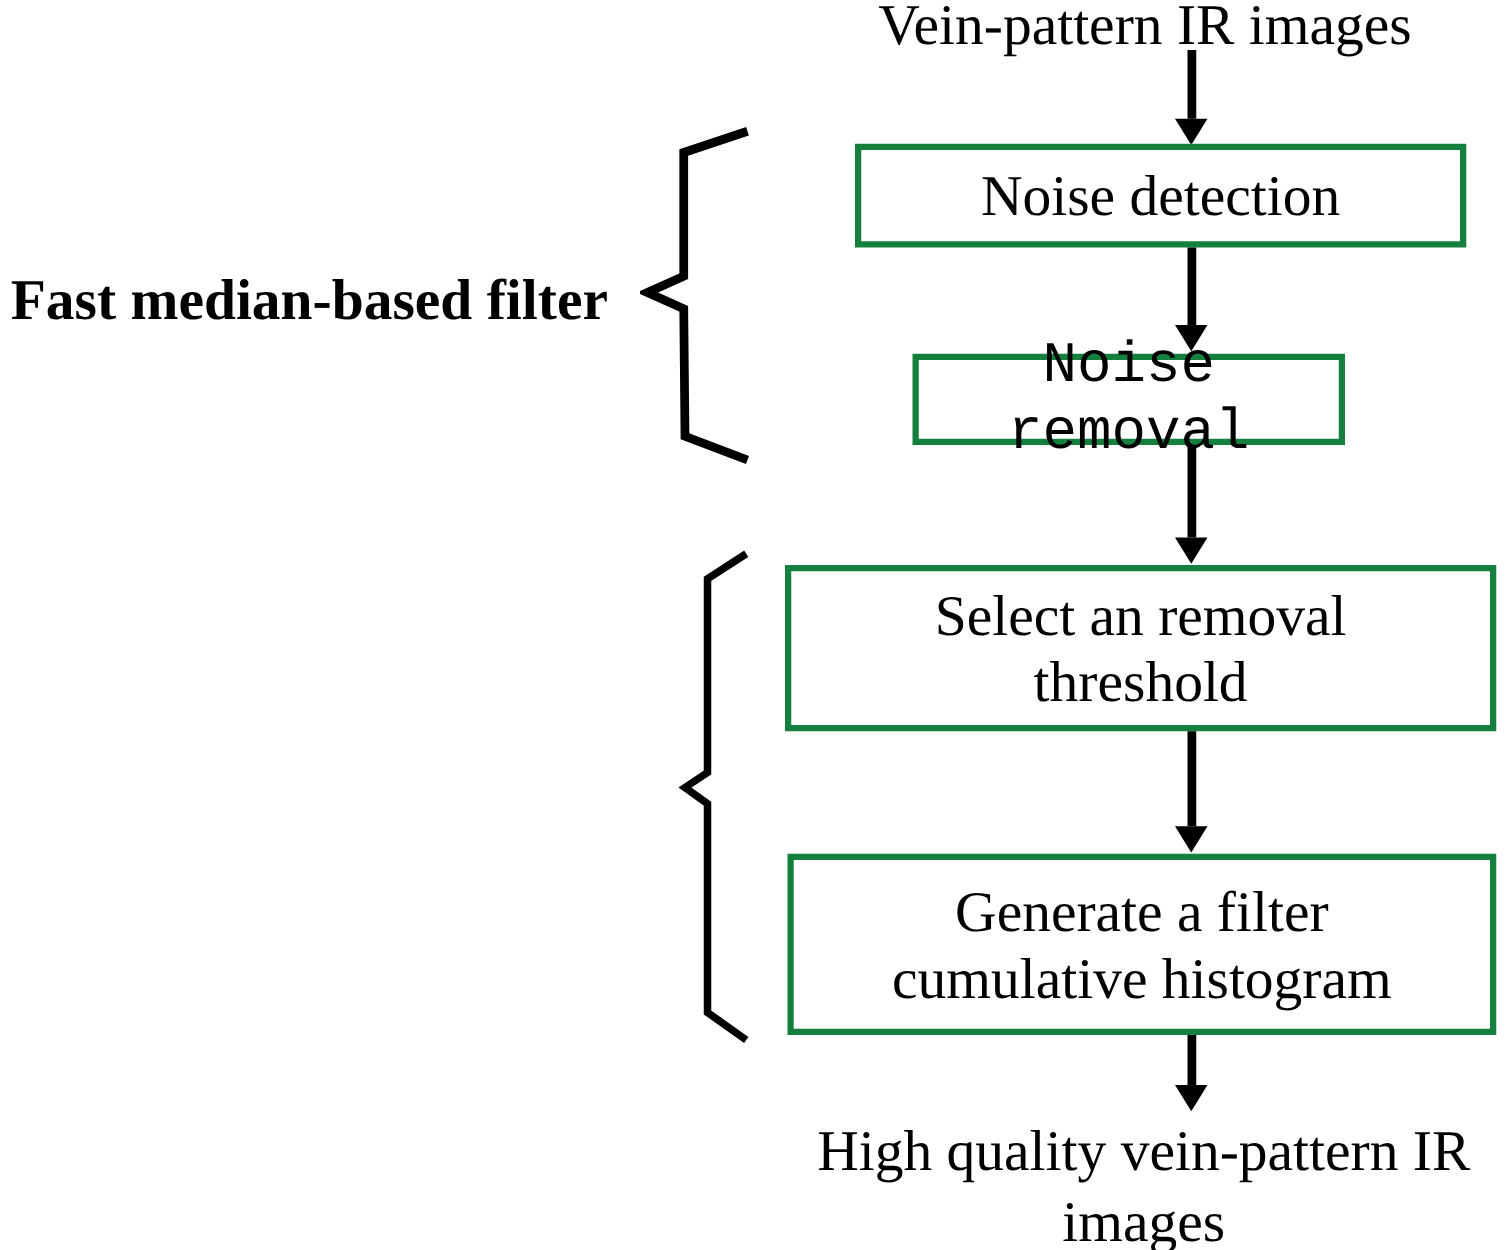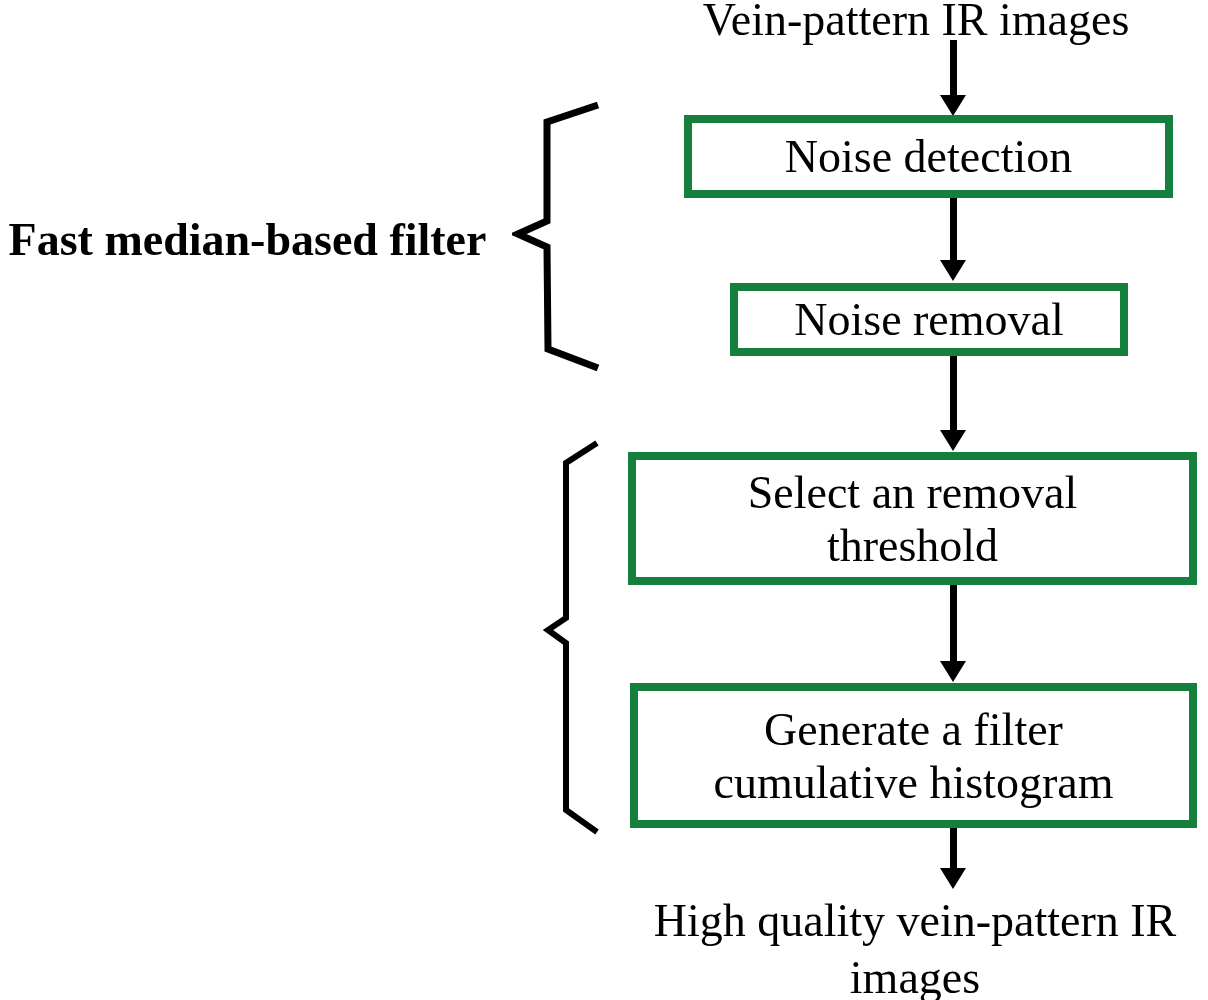--- a/index.html
+++ b/index.html
@@ -21,21 +21,21 @@
     text-align: center;
     font-size: 46px;
     line-height: 52px;
     color: #000;
   }
   .io-bottom {
     line-height: 57px;
   }
   .process-box {
     position: absolute;
-    border: 8px solid #15803d;
+    border: 5px solid #15803d;
     background: #ffffff;
     display: flex;
     align-items: center;
     justify-content: center;
     text-align: center;
     font-size: 46px;
     line-height: 53px;
     box-sizing: border-box;
   }
   .group-label {
@@ -73,21 +73,21 @@
   <div class="arrow-stem" style="left:950px; top:40px; height:55px;"></div>
   <div class="arrow-head" style="left:940px; top:95px;"></div>
 
   <div class="process-box" style="left:684px; top:115px; width:489px; height:83px;">
     <span>Noise detection</span>
   </div>
 
   <div class="arrow-stem" style="left:950px; top:198px; height:62px;"></div>
   <div class="arrow-head" style="left:940px; top:260px;"></div>
 
-  <div class="process-box" style="left:730px; top:283px; width:398px; height:73px;">
+  <div class="process-box" style="left:730px; top:283px; width:346px; height:73px;font-family:Liberation Mono, monospace;">
     <span>Noise removal</span>
   </div>
 
   <div class="arrow-stem" style="left:950px; top:356px; height:74px;"></div>
   <div class="arrow-head" style="left:940px; top:430px;"></div>
 
   <div class="process-box" style="left:628px; top:452px; width:569px; height:133px; padding:0 60px;">
     <span>Select an removal threshold</span>
   </div>
 

